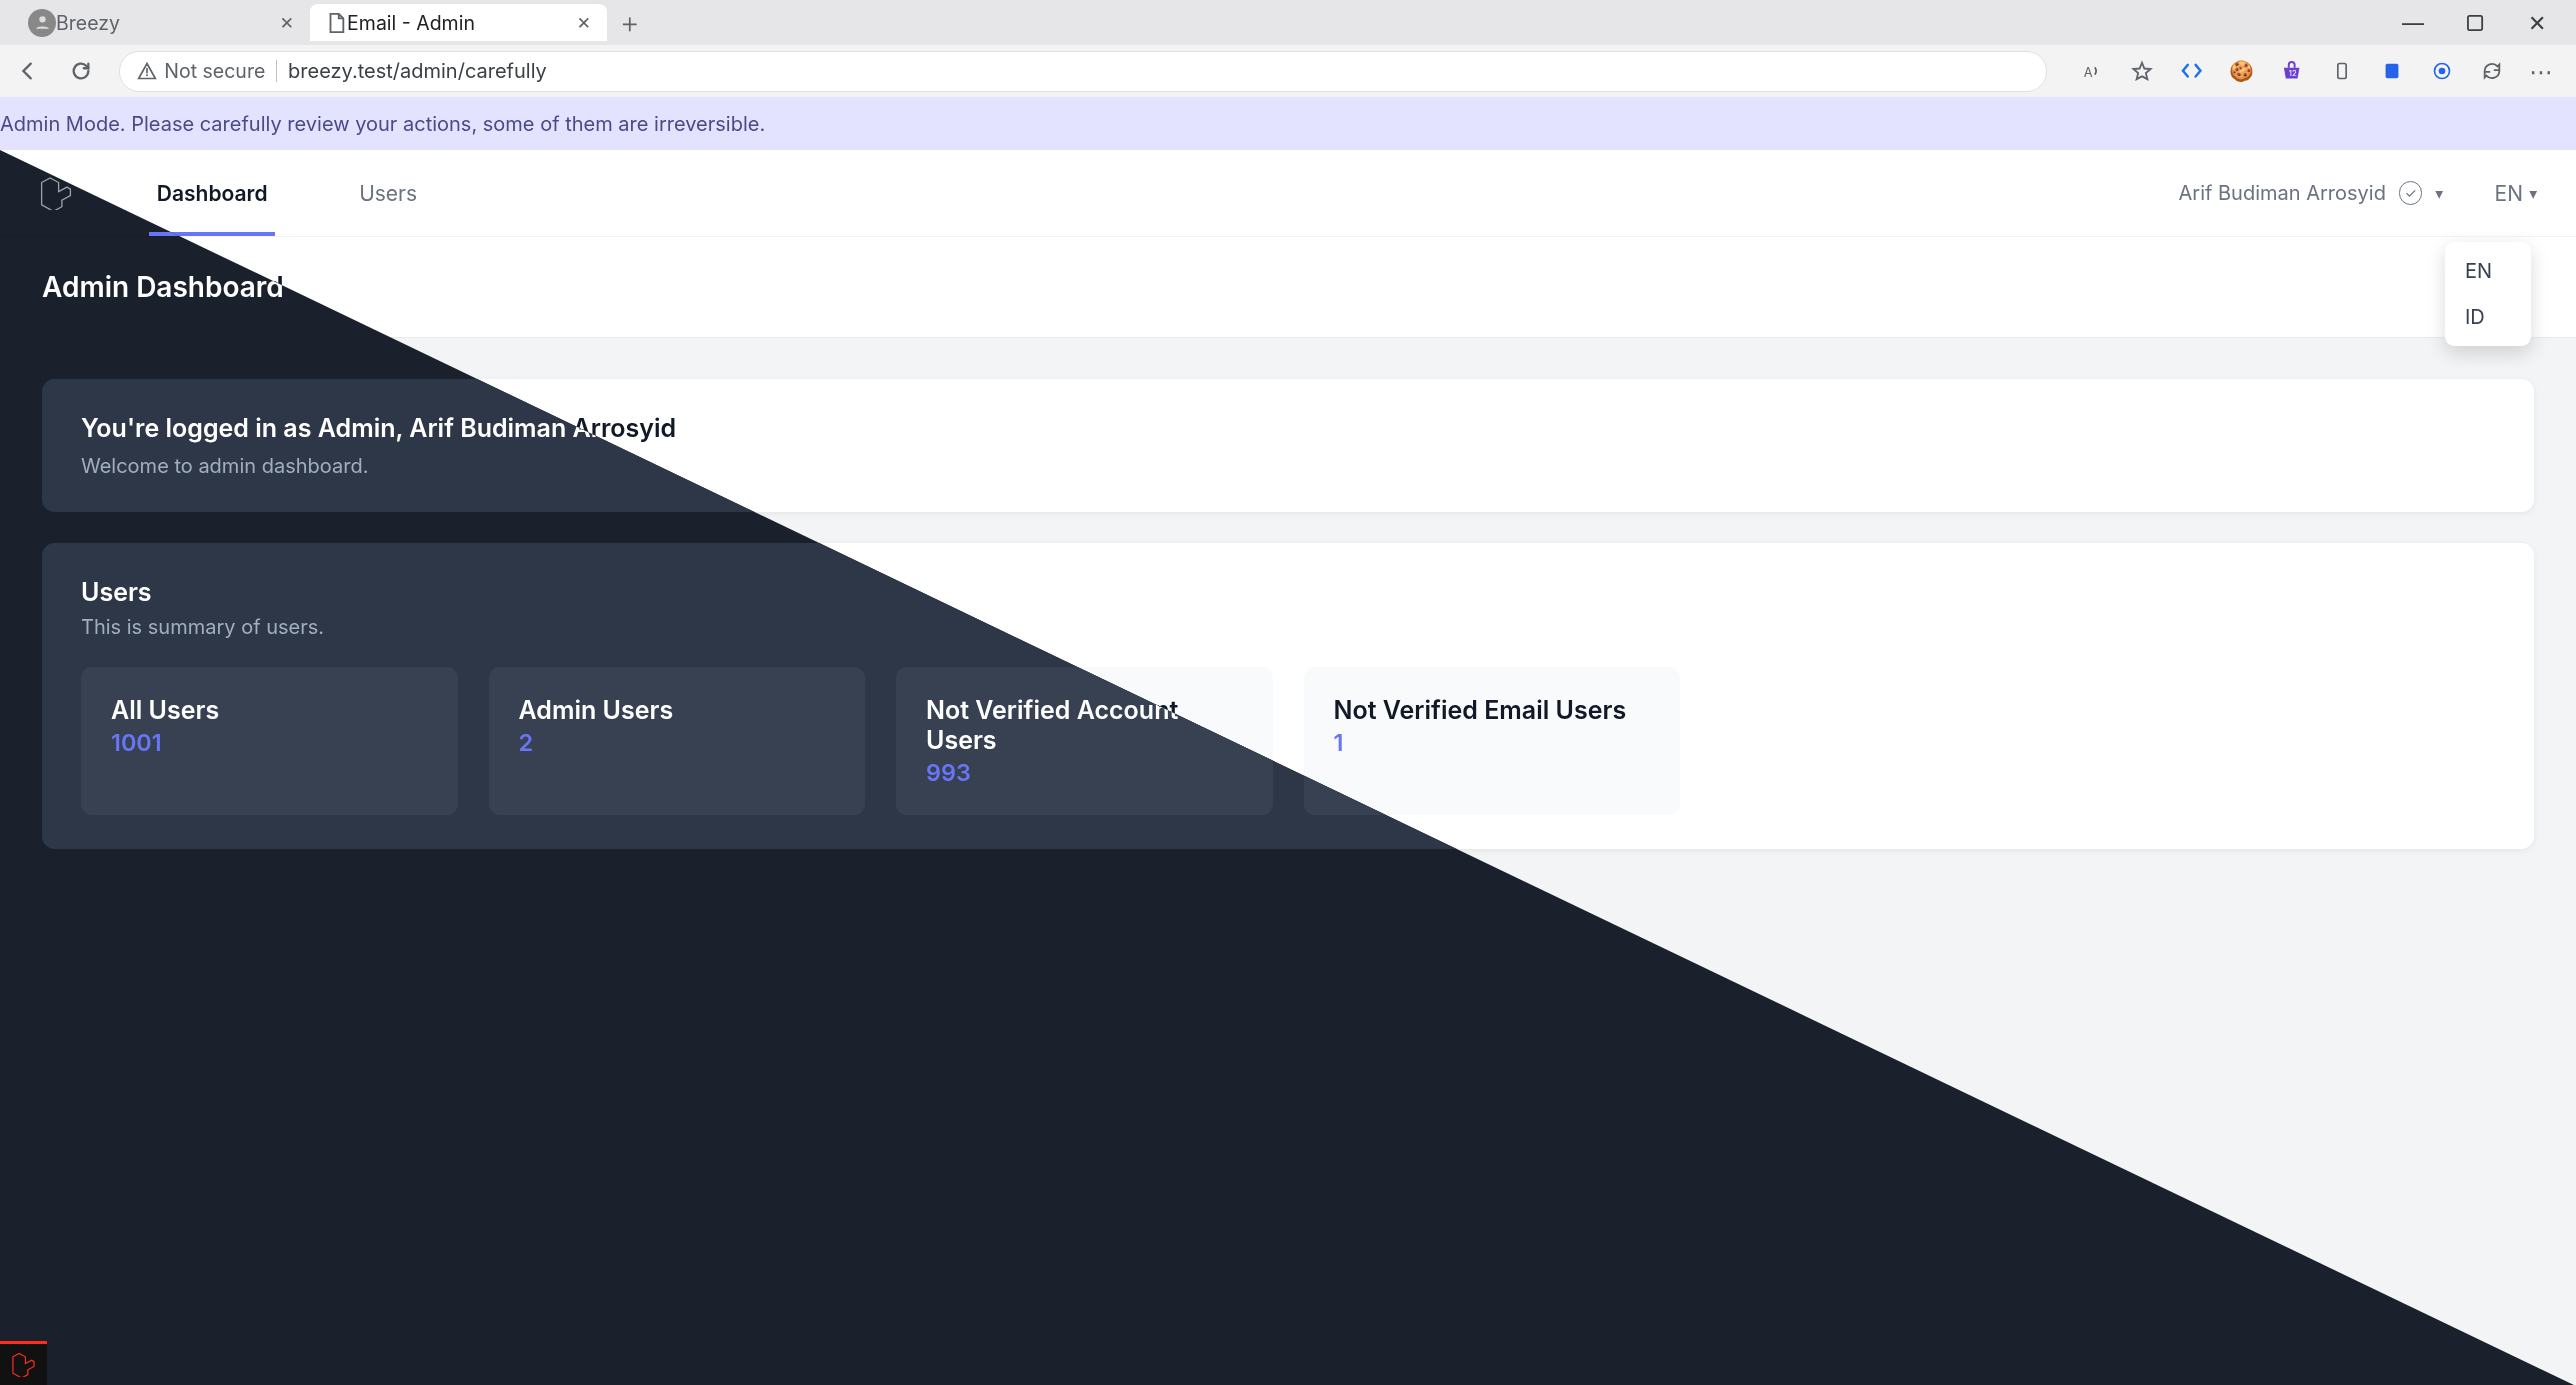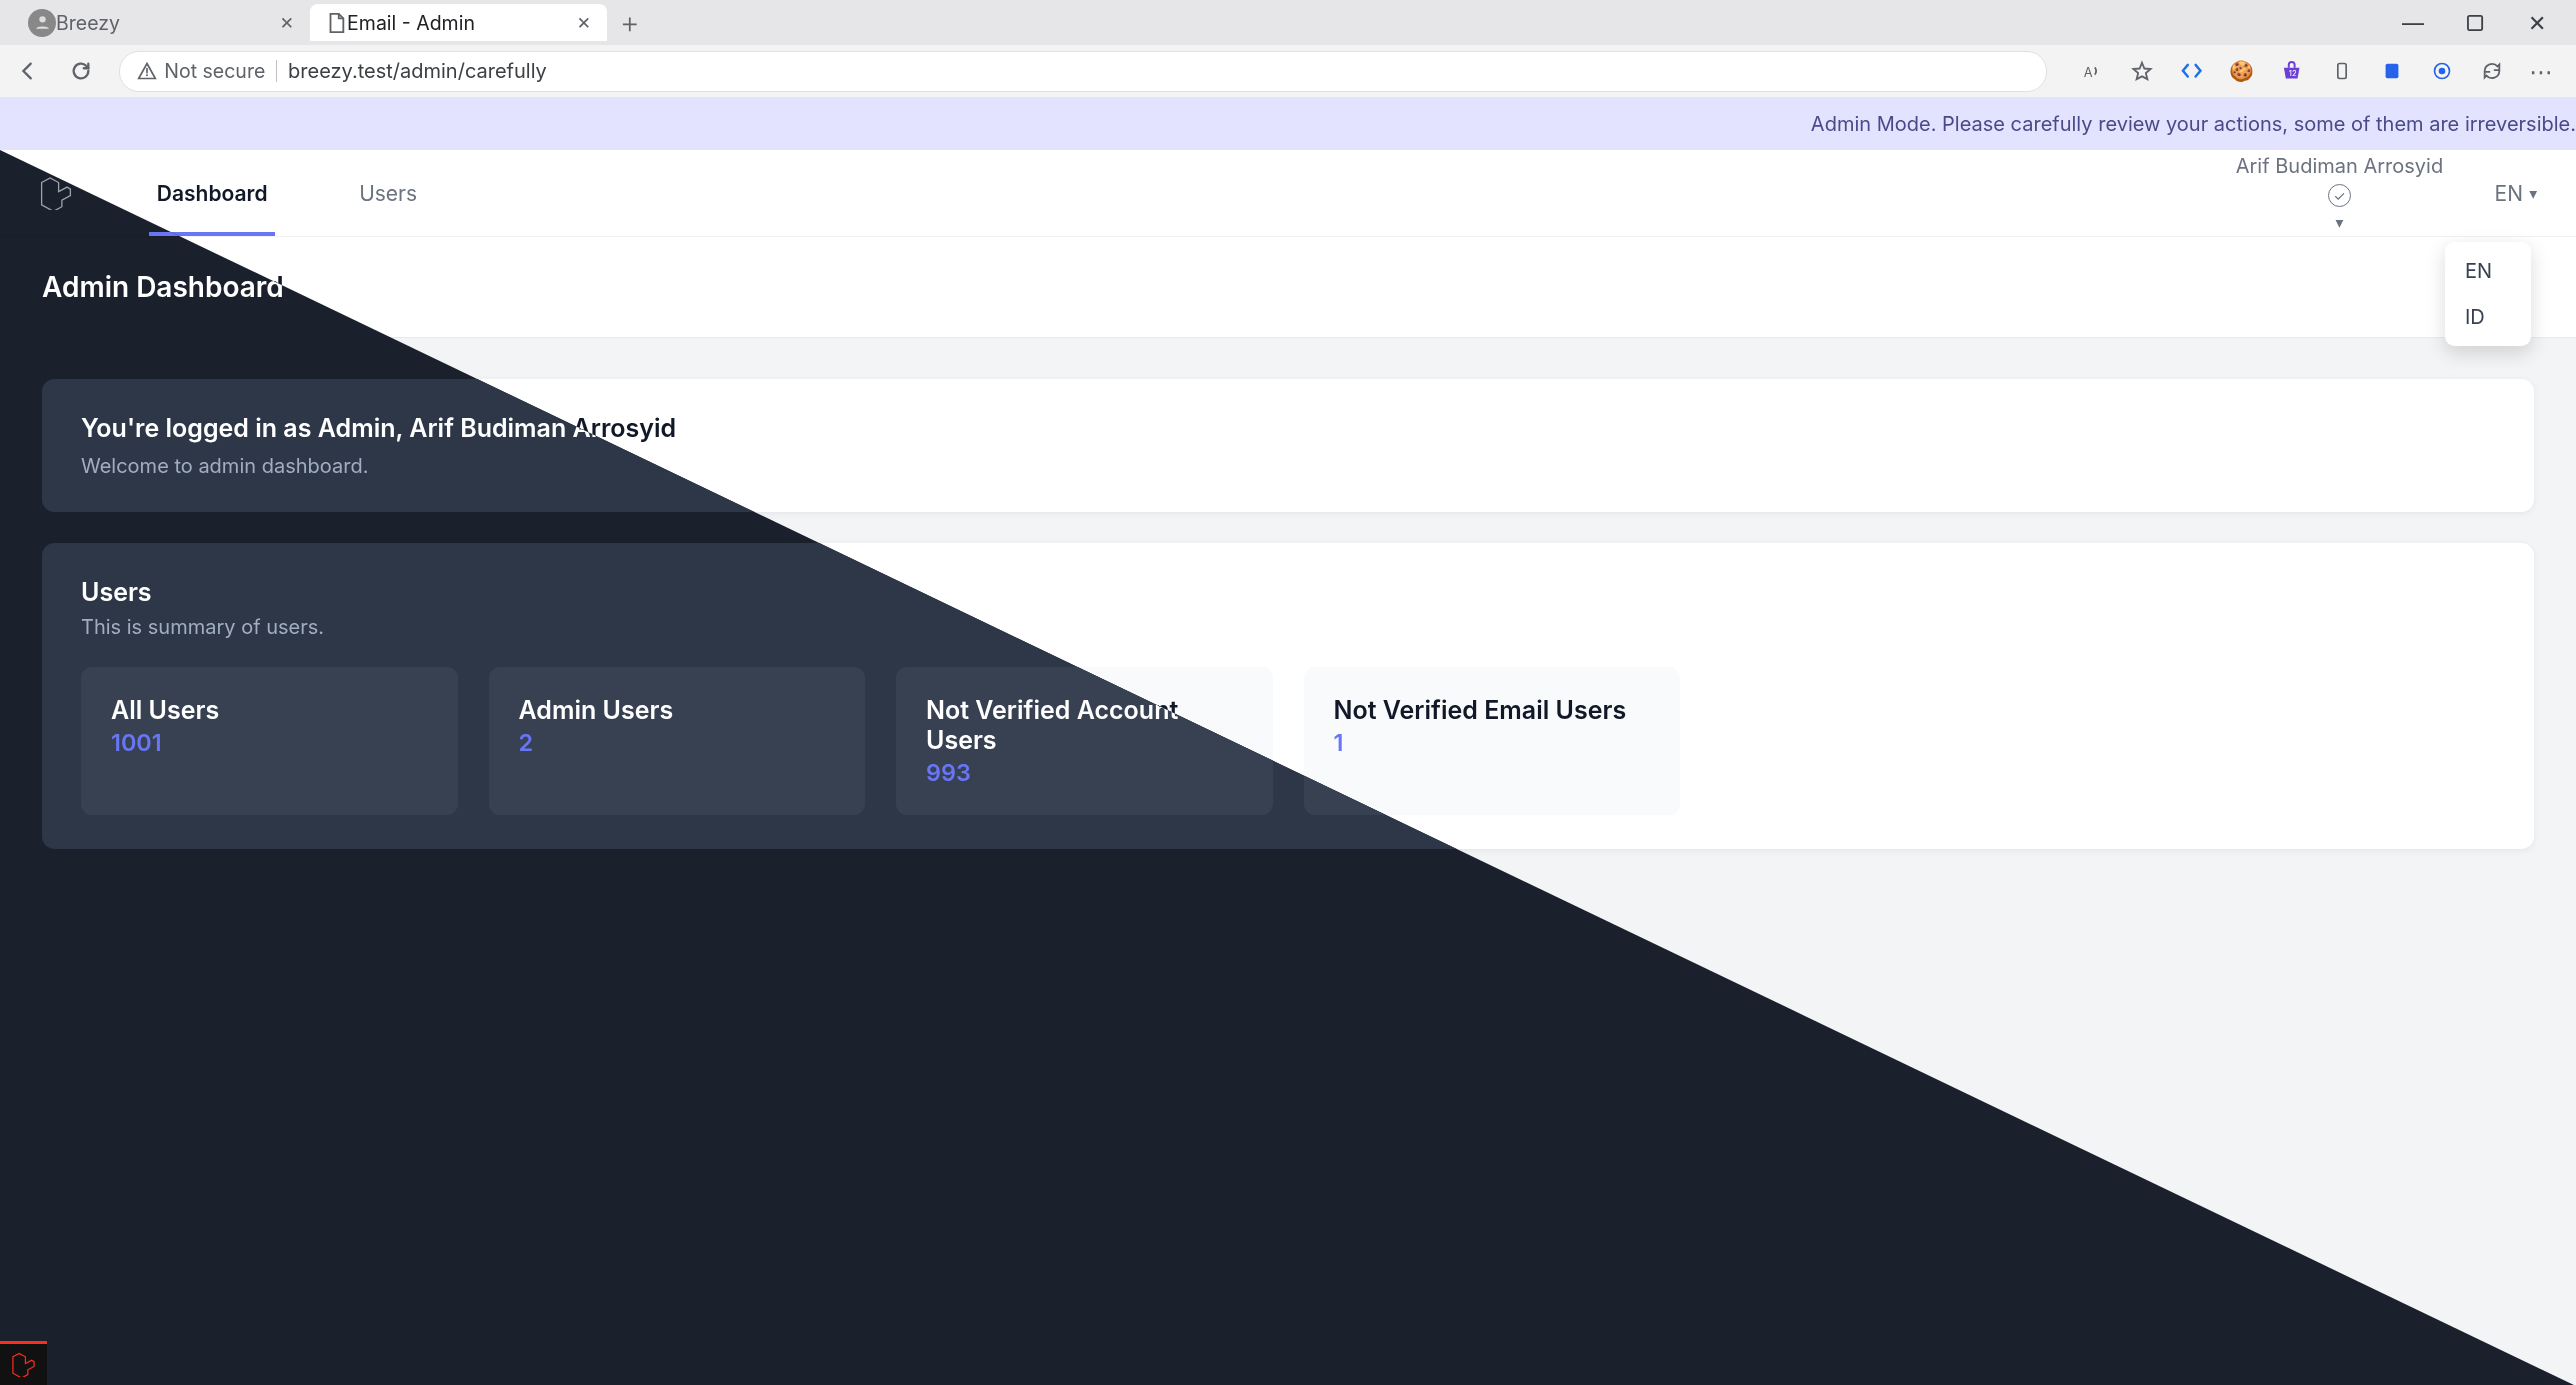--- a/index.html
+++ b/index.html
@@ -86,21 +86,21 @@
   .addrbox .divider { width:0.8px;height:22px;background:#c0c0c0;}
   .addrbox .url { color:#3c4043;font-size:20px;}
   .ext-icons { display:flex;align-items:center;gap:22px;padding:0 7.8px;}
   .ext-icons span { width:28px;height:28px;display:flex;align-items:center;justify-content:center;}
 
   
   .banner {
     background: var(--banner-bg);
     color: var(--banner-text);
     height:53px;
-    display:flex;align-items:center;justify-content:flex-end;
+    display:flex;align-items:center;justify-content:flex-start;
     font-size:20px;
   }
 
   
   .page-stack { position:relative; width:100%; height:calc(1386px - 45px - 52px - 53px); }
   .page-layer { position:absolute; inset:0; }
   .light-layer {
     background: var(--light-bg);
     color: var(--light-text);
   }
@@ -124,21 +124,21 @@
   .dark-layer .topnav { background: transparent; color: var(--dark-text-muted);}
   .topnav .logo svg { width:34px;height:34px;}
   .topnav .nav-link { padding: 30px 7.8px; position:relative;margin-left:48px;}
   .topnav .nav-link.active { color:inherit; font-weight:600;}
   .light-layer .topnav .nav-link.active { color:#111827;}
   .dark-layer .topnav .nav-link.active { color:#fff;}
   .topnav .nav-link.active::after{
     content:"";position:absolute;left:0;right:0;bottom:0;height:3.1px;background:var(--indigo);
   }
   .topnav .spacer { flex:1;}
-  .topnav .user-menu { display:flex;align-items:center;gap:6px;font-size:20px;flex-direction:column;}
+  .topnav .user-menu { display:flex;align-items:center;gap:13px;font-size:20px;}
   .topnav .verified-badge {
     width:23.4px;height:23.4px;border-radius:50%;border:1.6px solid currentColor;
     display:inline-flex;align-items:center;justify-content:center;font-size:14px;
   }
   .topnav .lang-menu { display:flex;align-items:center;gap:6.2px;margin-left:23.4px;}
   .chev { font-size:15.6px;}
 
   .page-header {
     height: 100px;
     display:flex;align-items:center;padding:0 42px;font-size:28px;font-weight:600;

